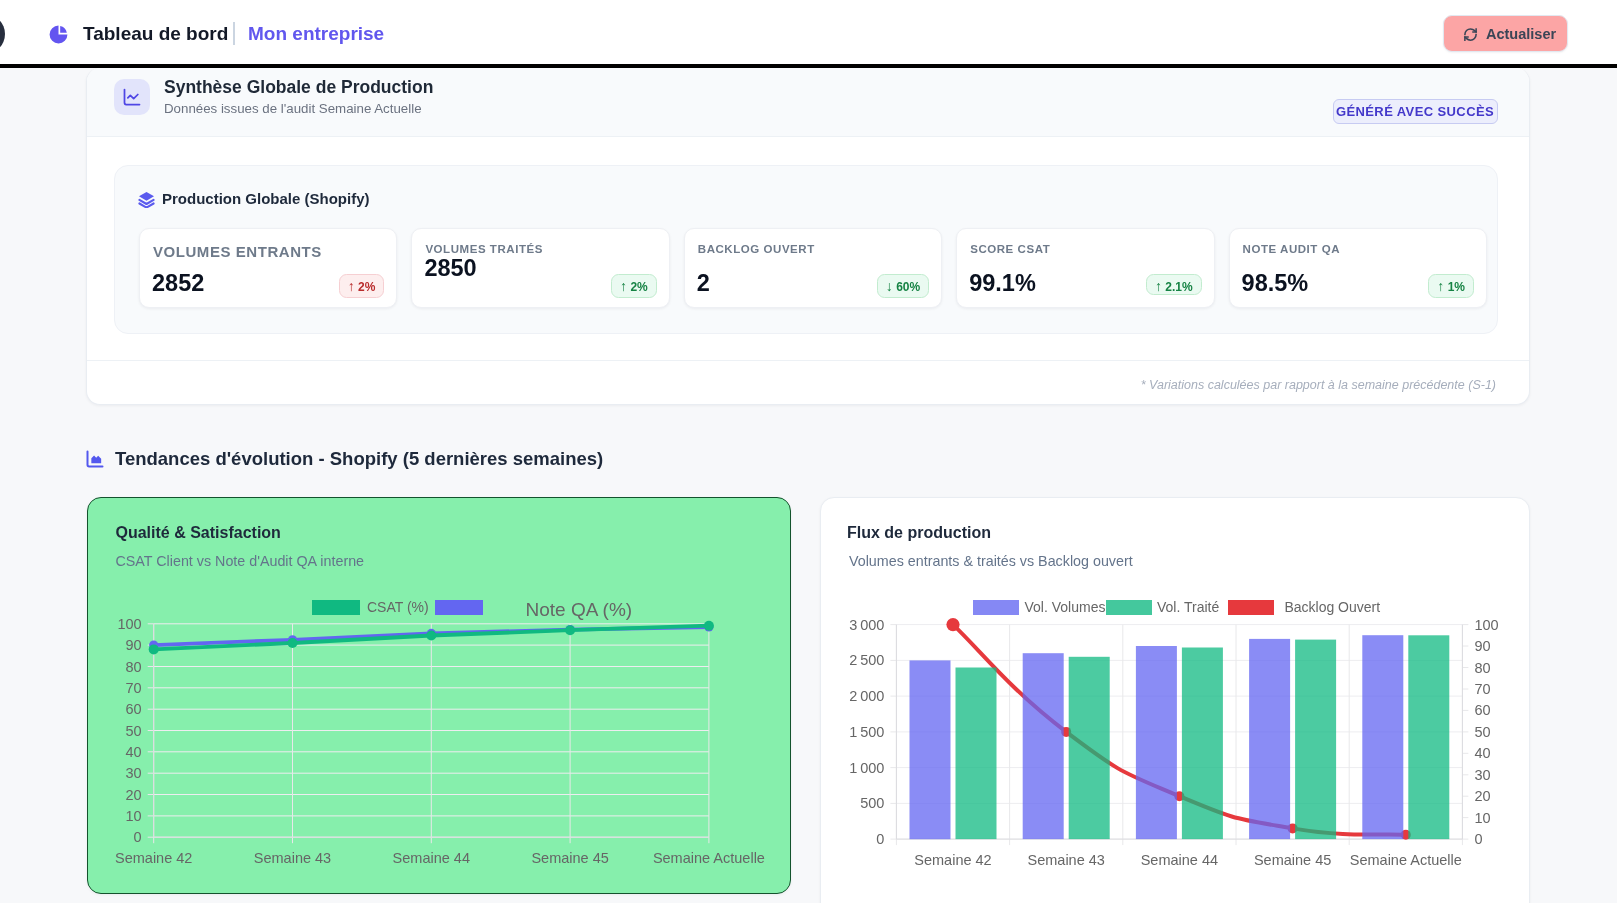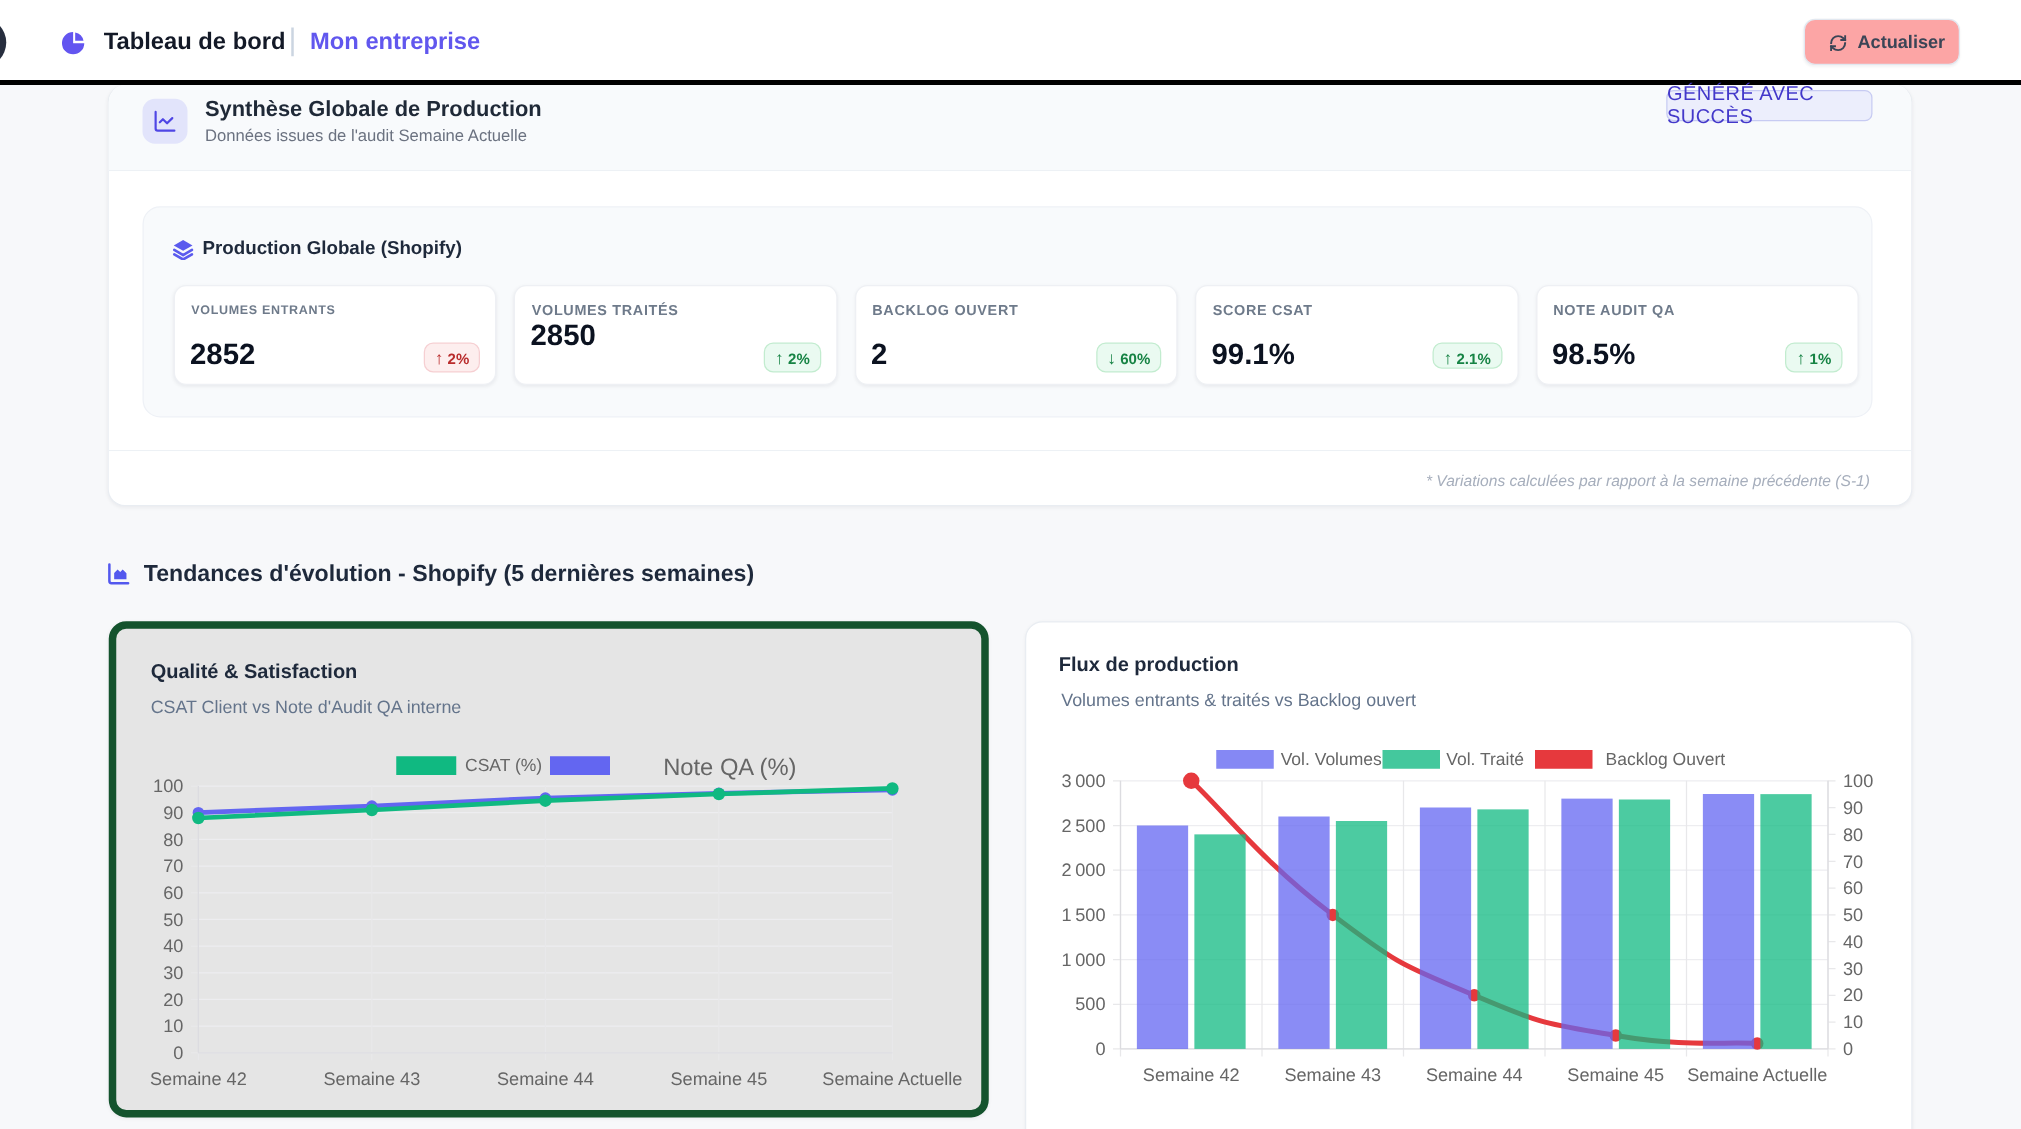--- a/index.html
+++ b/index.html
@@ -32,34 +32,34 @@
 
   <div class="abs" style="left:0;top:0;width:1442px;height:69px;background:#f8fafc;border-bottom:1px solid #edf1f5;border-radius:14px 14px 0 0;">
     <div class="abs" style="left:27px;top:11px;width:36px;height:36px;background:#e2e4fb;border-radius:10px;">
         <svg width="20" height="20" viewBox="0 0 24 24" fill="none" stroke="#4f46e5" stroke-width="2.1" stroke-linecap="round" stroke-linejoin="round" style="position:absolute;left:8px;top:8px;">
           <path d="M3 3v16a2 2 0 0 0 2 2h16"></path>
           <path d="m19 9-5 5-4-4-3 3"></path>
         </svg>
       </div>
     <div class="abs" style="left:77px;top:9px;font-size:17.5px;font-weight:700;color:#1f2937;">Synthèse Globale de Production</div>
     <div class="abs" style="left:77px;top:33px;font-size:13.3px;color:#6b7280;">Données issues de l'audit Semaine Actuelle</div>
-    <div class="abs" style="left:1245.5px;top:4px;width:165px;height:25px;background:#eceefc;border:1px solid #c7cbf2;border-radius:6px;
-         display:flex;align-items:center;justify-content:center;font-size:16px;font-weight:400;letter-spacing:.4px;color:#4338ca;">GÉNÉRÉ AVEC SUCCÈS</div>
+    <div class="abs" style="left:1245.5px;top:31px;width:165px;height:25px;background:#eceefc;border:1px solid #c7cbf2;border-radius:6px;
+         display:flex;align-items:center;justify-content:center;font-size:13px;font-weight:700;letter-spacing:.4px;color:#4338ca;">GÉNÉRÉ AVEC SUCCÈS</div>
   </div>
 
   <div class="abs" style="left:27px;top:97px;width:1384px;height:169px;background:#f8fafc;border:1px solid #eef1f6;border-radius:14px;">
     <svg width="17" height="17" viewBox="0 0 24 24" style="position:absolute;left:22.5px;top:24.5px;">
         <path fill="#5b5bee" d="M12 1.4 L22.6 7.5 L12 13.6 L1.4 7.5 Z"></path>
         <polyline points="2,12.6 12,18.4 22,12.6" fill="none" stroke="#5b5bee" stroke-width="3" stroke-linecap="round" stroke-linejoin="round"></polyline>
         <polyline points="2,17.6 12,23.4 22,17.6" fill="none" stroke="#5b5bee" stroke-width="3" stroke-linecap="round" stroke-linejoin="round"></polyline>
       </svg>
     <div class="abs" style="left:47px;top:24px;font-size:15px;font-weight:700;color:#1e293b;">Production Globale (Shopify)</div>
   </div>
   <div style="position:absolute;left:52px;top:160px;width:258.4px;height:80px;background:#fff;border:1px solid #eef0f4;border-radius:10px;box-shadow:0 1px 3px rgba(15,23,42,.06);box-sizing:border-box;">
-      <div style="position:absolute;left:13px;top:14px;font-size:10px;font-weight:700;letter-spacing:.55px;color:#6e7a8a;">VOLUMES ENTRANTS</div>
+      <div style="position:absolute;left:13px;top:14px;font-size:15px;font-weight:700;letter-spacing:.55px;color:#6e7a8a;">VOLUMES ENTRANTS</div>
       <div style="position:absolute;left:12px;top:43px;font-size:23.5px;font-weight:800;line-height:1;color:#0b1220;text-align:center;">2852</div>
       <div style="position:absolute;right:12px;top:45px;height:23.5px;line-height:23.5px;padding:0 8px;border-radius:7.5px;font-size:12px;font-weight:700;background:#fdeeee;border:1px solid #f6cfd2;color:#b92c2c;"><span style="font-size:14px">↑</span> 2%</div>
     </div>
     <div style="position:absolute;left:324.4px;top:160px;width:258.4px;height:80px;background:#fff;border:1px solid #eef0f4;border-radius:10px;box-shadow:0 1px 3px rgba(15,23,42,.06);box-sizing:border-box;">
       <div style="position:absolute;left:13px;top:14px;font-size:11.5px;font-weight:700;letter-spacing:.55px;color:#6e7a8a;">VOLUMES TRAITÉS</div>
       <div style="position:absolute;left:12px;top:28px;font-size:23.5px;font-weight:800;line-height:1;color:#0b1220;">2850</div>
       <div style="position:absolute;right:12px;top:45px;height:23.5px;line-height:23.5px;padding:0 8px;border-radius:7.5px;font-size:12px;font-weight:700;background:#eafaf1;border:1px solid #c2eccf;color:#168344;"><span style="font-size:14px">↑</span> 2%</div>
     </div>
     <div style="position:absolute;left:596.8px;top:160px;width:258.4px;height:80px;background:#fff;border:1px solid #eef0f4;border-radius:10px;box-shadow:0 1px 3px rgba(15,23,42,.06);box-sizing:border-box;">
       <div style="position:absolute;left:13px;top:14px;font-size:11.5px;font-weight:700;letter-spacing:.55px;color:#6e7a8a;">BACKLOG OUVERT</div>
@@ -81,21 +81,21 @@
     <div class="abs" style="right:33px;top:16.5px;font-size:12.5px;font-style:italic;color:#a6aebc;">* Variations calculées par rapport à la semaine précédente (S-1)</div>
   </div>
 </div>
 
 <svg width="20" height="20" viewBox="0 0 24 24" style="position:absolute;left:85px;top:449px;">
     <path fill="none" stroke="#5358ee" stroke-width="2.4" stroke-linecap="round" stroke-linejoin="round" d="M3 3v16a2 2 0 0 0 2 2h16"></path>
     <path fill="#5358ee" d="M7.6 17.2 L7.6 11.2 L10.9 7.9 L13.4 10.4 L15.8 8 L19.4 11.6 L19.4 17.2 Z"></path>
   </svg>
 <div class="abs" style="left:115px;top:448px;font-size:18.5px;font-weight:700;color:#1e293b;">Tendances d'évolution - Shopify (5 dernières semaines)</div>
 
-<div class="abs" style="left:86.5px;top:497px;width:704px;height:397px;background:#e5e5e5;border:6px solid #14532d;border-radius:14px;box-shadow:0 1px 3px rgba(15,23,42,.05);">
+<div class="abs" style="left:86.5px;top:497px;width:704px;height:397px;background:#86efac;border:1px solid #14532d;border-radius:14px;box-shadow:0 1px 3px rgba(15,23,42,.05);">
   <div class="abs" style="left:28px;top:26px;font-size:16px;font-weight:700;color:#1e293b;">Qualité &amp; Satisfaction</div>
   <div class="abs" style="left:28px;top:55px;font-size:14.3px;color:#64748b;">CSAT Client vs Note d'Audit QA interne</div>
   <div class="abs" style="left:224.5px;top:102px;width:48px;height:15px;background:#10b981;"></div>
   <div class="abs" style="left:279.5px;top:101px;font-size:14px;color:#666;">CSAT (%)</div>
   <div class="abs" style="left:347px;top:102px;width:48px;height:15px;background:#6366f1;"></div>
   <div class="abs" style="left:402px;top:101px;font-size:19px;color:#666;padding-left:36px;">Note QA (%)</div>
   <svg width="704" height="397" viewBox="0 0 704 397" style="position:absolute;left:0;top:0;font-family:'Liberation Sans',sans-serif;">
       <line x1="65.7" y1="339.2" x2="620.9" y2="339.2" stroke="#ededf0" stroke-width="1"></line>
       <line x1="65.7" y1="317.9" x2="620.9" y2="317.9" stroke="#ededf0" stroke-width="1"></line>
       <line x1="65.7" y1="296.5" x2="620.9" y2="296.5" stroke="#ededf0" stroke-width="1"></line>

